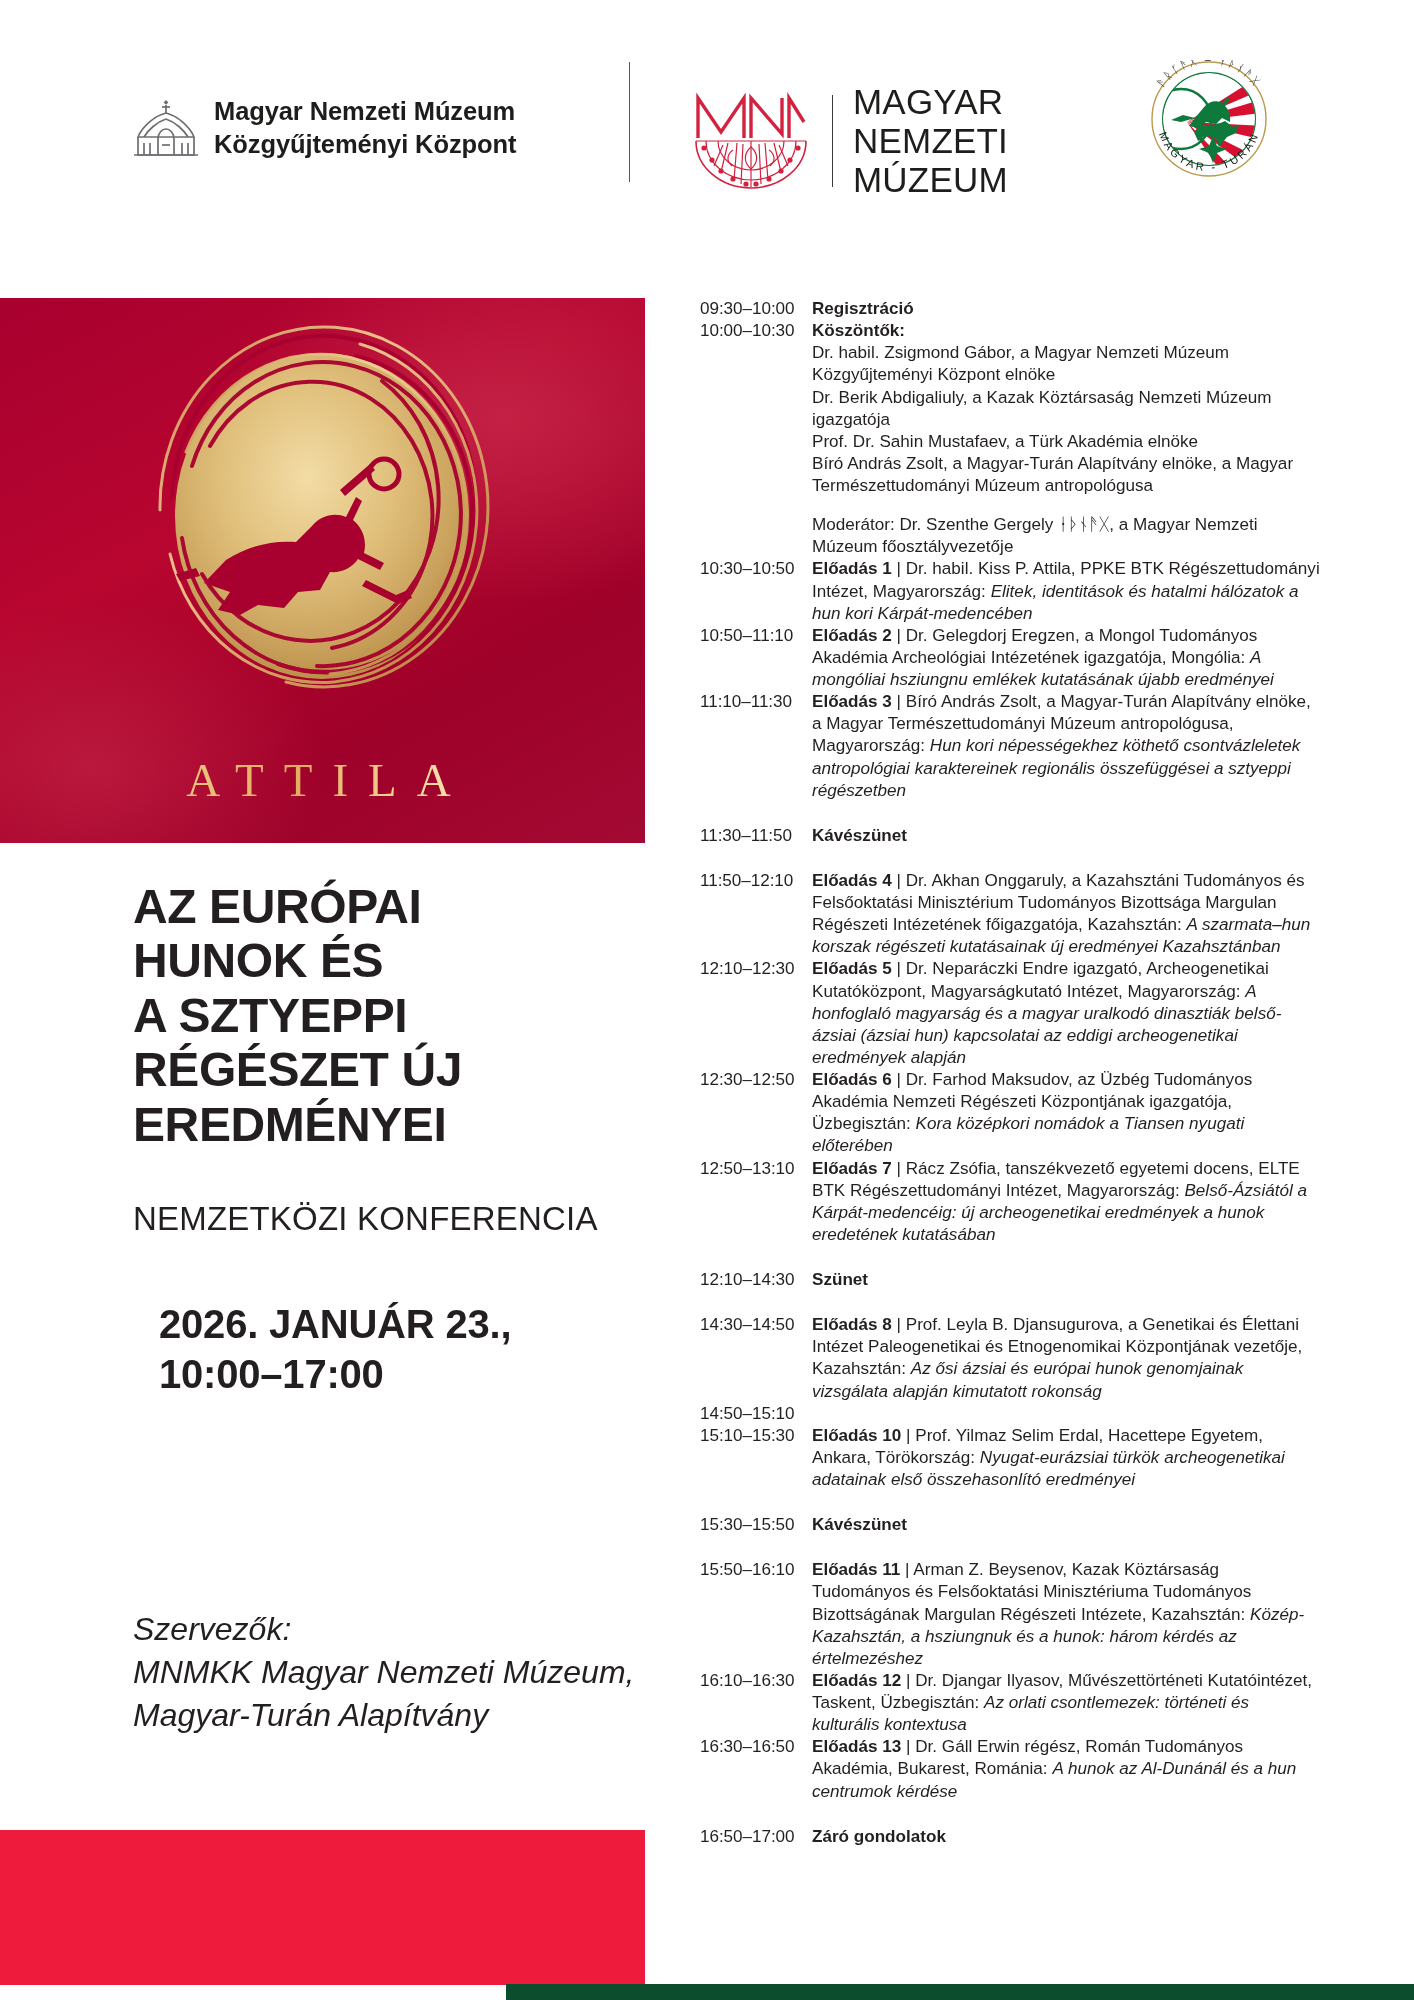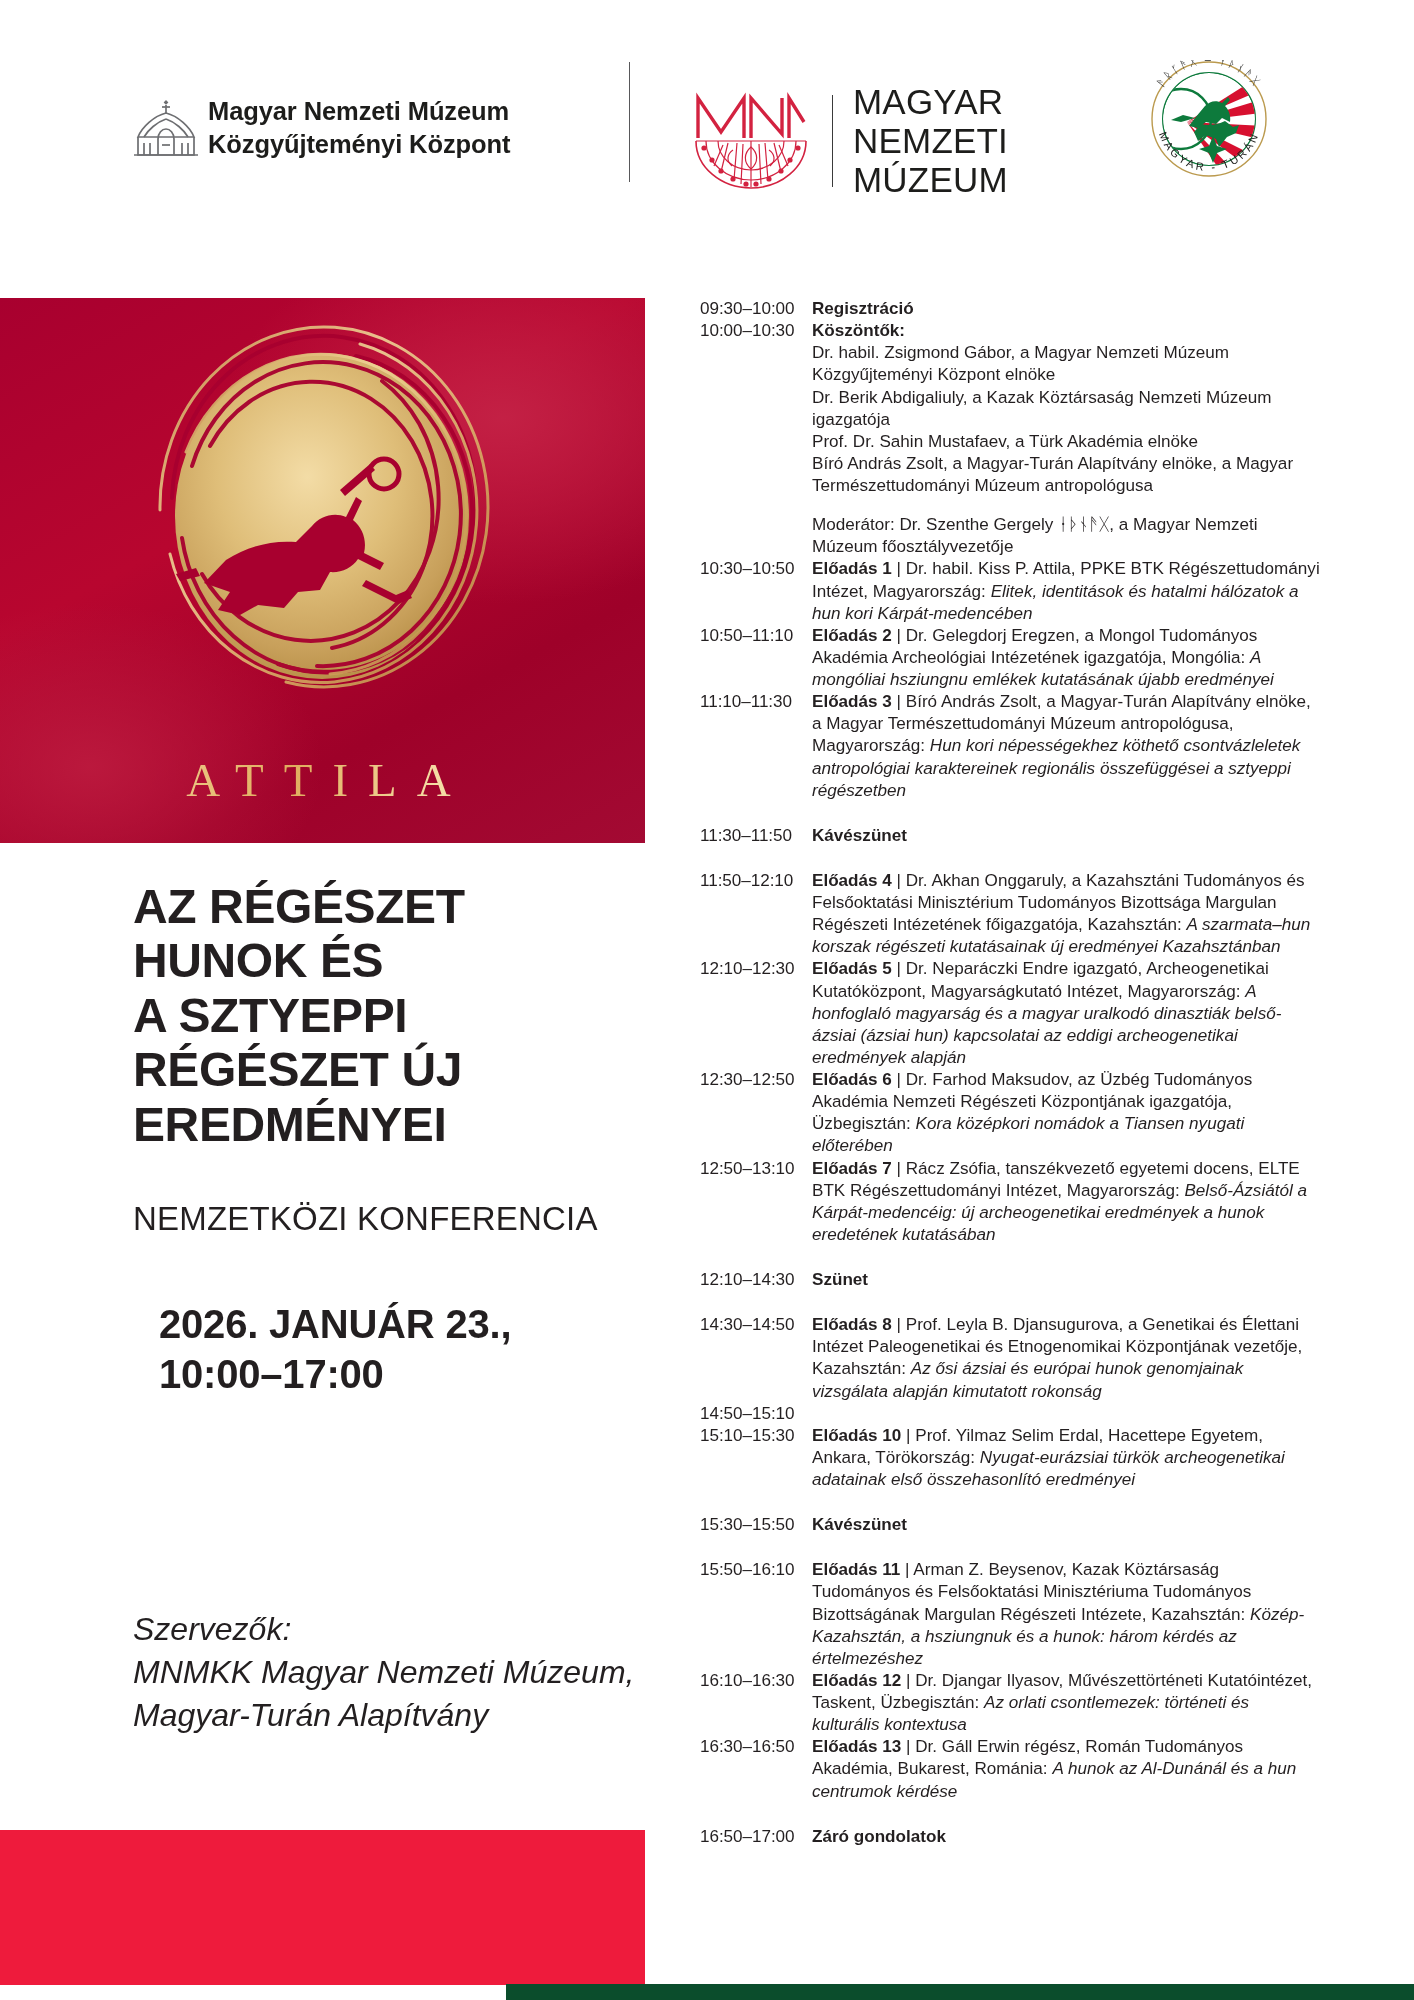--- a/index.html
+++ b/index.html
@@ -25,21 +25,21 @@
     position: absolute;
     left: 0; top: 0;
     width: 1414px; height: 230px;
   }
 
   .logo-mnmkk {
     position: absolute;
     left: 132px; top: 95px;
     display: flex;
     align-items: center;
-    gap: 8px;
+    gap: 14px;
   }
   .logo-mnmkk .bld-icon { width: 68px; height: 62px; flex: none; }
   .logo-mnmkk .txt {
     font-size: 25.5px;
     line-height: 1.30;
     color: #1d1d1b;
     font-weight: 600;
     letter-spacing: -0.1px;
     white-space: nowrap;
   }
@@ -364,21 +364,21 @@
           <path d="M40 70 l36 18 14 -6 -4 -8 -12 5 -30 -15z"></path>
           <circle cx="62" cy="-42" r="15" fill="none" stroke="#a8002f" stroke-width="5"></circle>
           <path d="M48 -52 l-30 26 5 6 30 -26z"></path>
         </g>
       </g>
     </svg>
     <div class="attila-word">ATTILA</div>
   </div>
 
   <div id="main-title">
-    <div class="tline">AZ RÉGÉSZET</div>
+    <div class="tline">AZ EURÓPAI</div>
     <div class="tline">HUNOK ÉS</div>
     <div class="tline">A SZTYEPPI</div>
     <div class="tline">RÉGÉSZET ÚJ</div>
     <div class="tline">EREDMÉNYEI</div>
   </div>
 
   <div id="subtitle">NEMZETKÖZI KONFERENCIA</div>
 
   <div id="datetime">
     <div class="dline">2026. JANUÁR 23.,</div>

